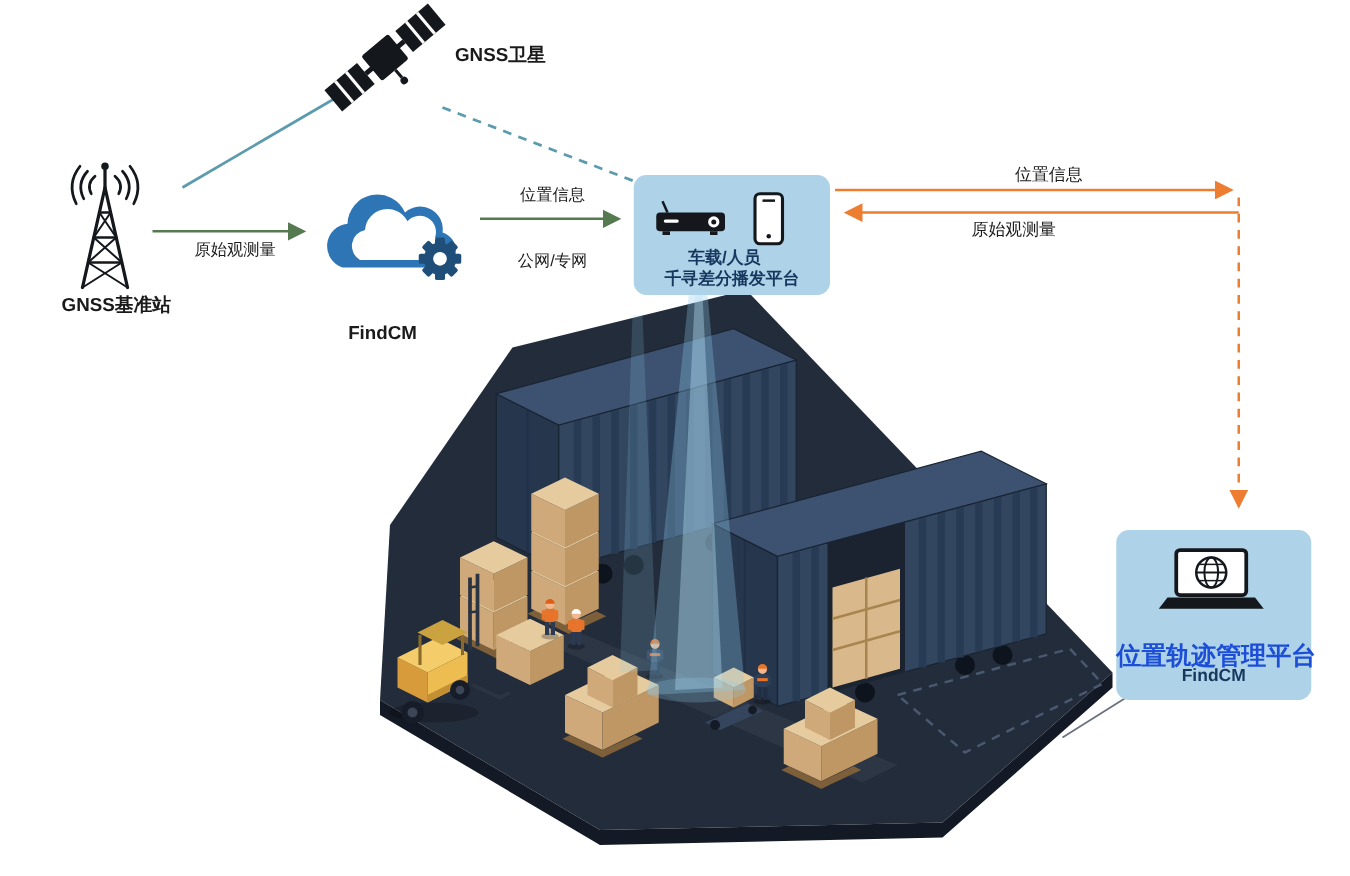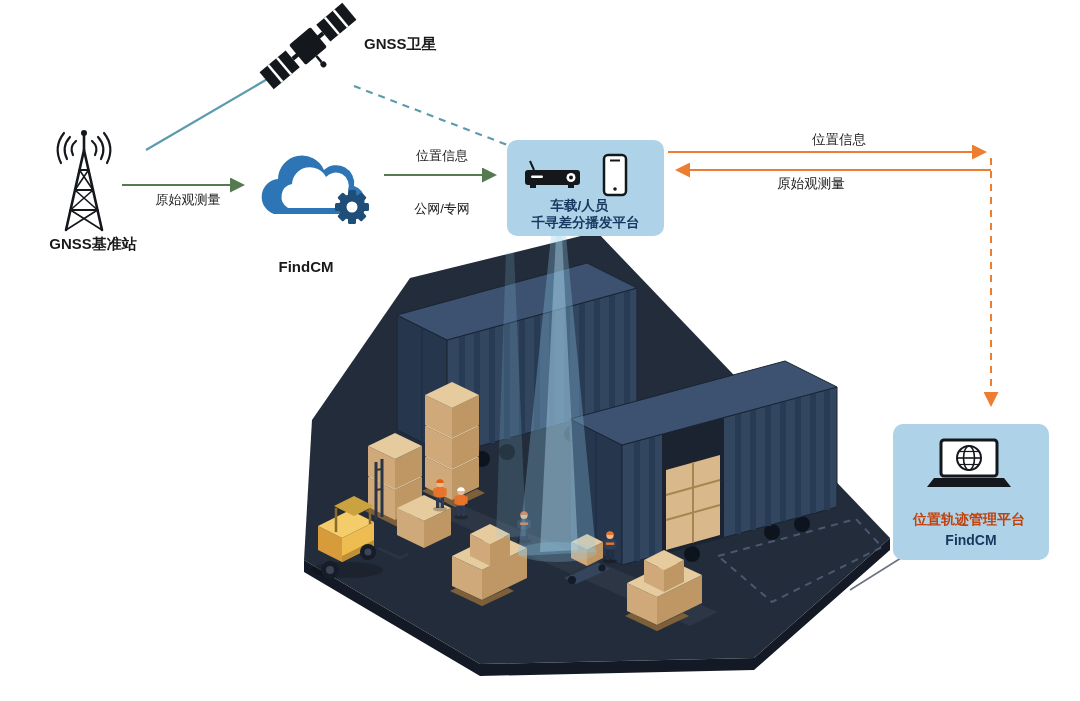--- a/index.html
+++ b/index.html
@@ -12,21 +12,21 @@
   .lbl-base{left:16px;top:235px;width:130px;font-size:15px;font-weight:700;}
   .lbl-raw{left:120px;top:191px;width:112px;font-size:13px;}
   .lbl-cloud-title{left:216px;top:238px;width:172px;font-size:15px;font-weight:700;}
   .lbl-cloud-sub{left:208px;top:258px;width:172px;font-size:15px;font-weight:700;}
   .lbl-corr1{left:388px;top:147px;width:84px;font-size:13px;}
   .lbl-corr2{left:388px;top:200px;width:84px;font-size:13px;}
   .lbl-pos{left:744px;top:131px;width:110px;font-size:13.5px;text-align:right;}
   .lbl-cmd{left:744px;top:175px;width:110px;font-size:13.5px;}
   .lbl-term1{left:495px;top:197px;width:145px;font-size:13.5px;font-weight:700;color:#17375e;}
   .lbl-term2{left:495px;top:214px;width:157px;font-size:13.5px;font-weight:700;color:#17375e;}
-  .lbl-plat1{left:881px;top:511px;width:152px;font-size:14px;font-weight:700;color:#c2410c;}
+  .lbl-plat1{left:881px;top:511px;width:152px;font-size:20px;font-weight:700;color:#1d4ed8;}
   .lbl-plat2{left:881px;top:532px;width:156px;font-size:14px;font-weight:700;color:#17375e;}
 </style>
 </head>
 <body>
 
 <div class="stage">
 
 <svg width="1080" height="701" viewBox="0 0 1080 701">
   <defs>
     <marker id="mGreen" viewBox="0 0 10 10" refX="8" refY="5" markerWidth="7.5" markerHeight="7.5" orient="auto-start-reverse">

